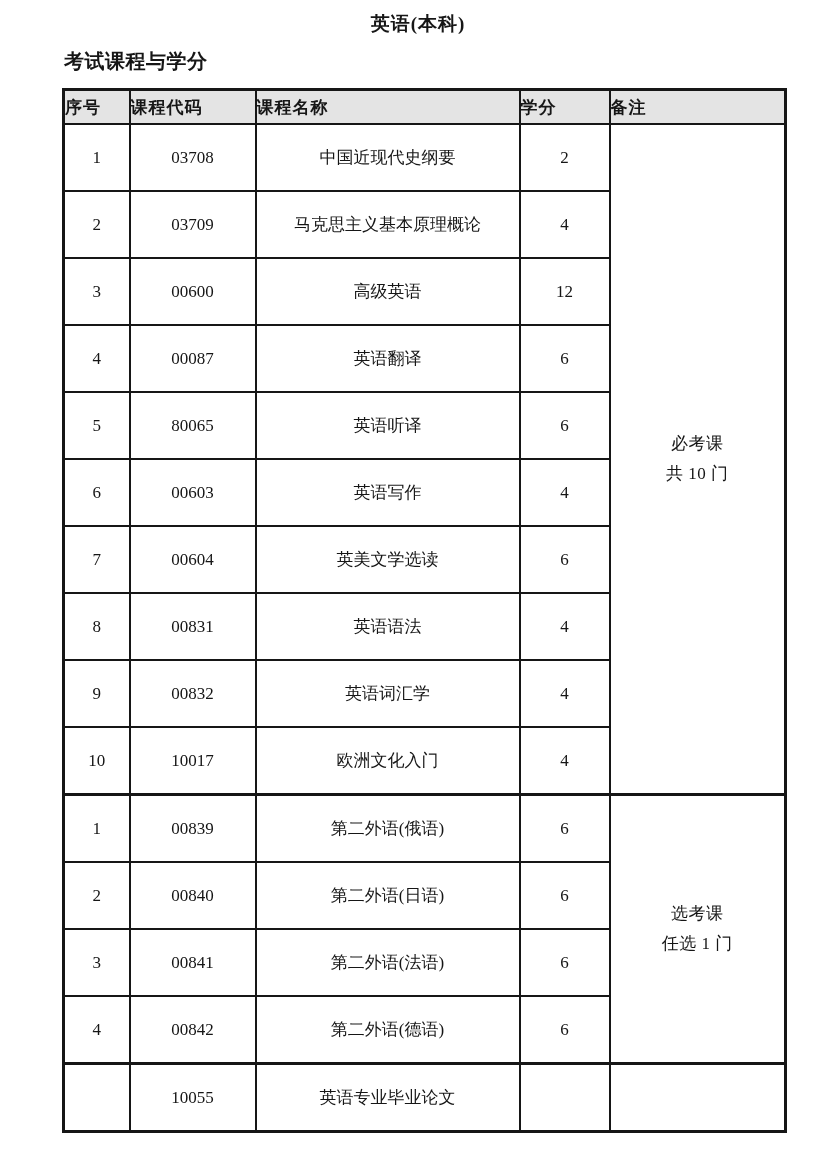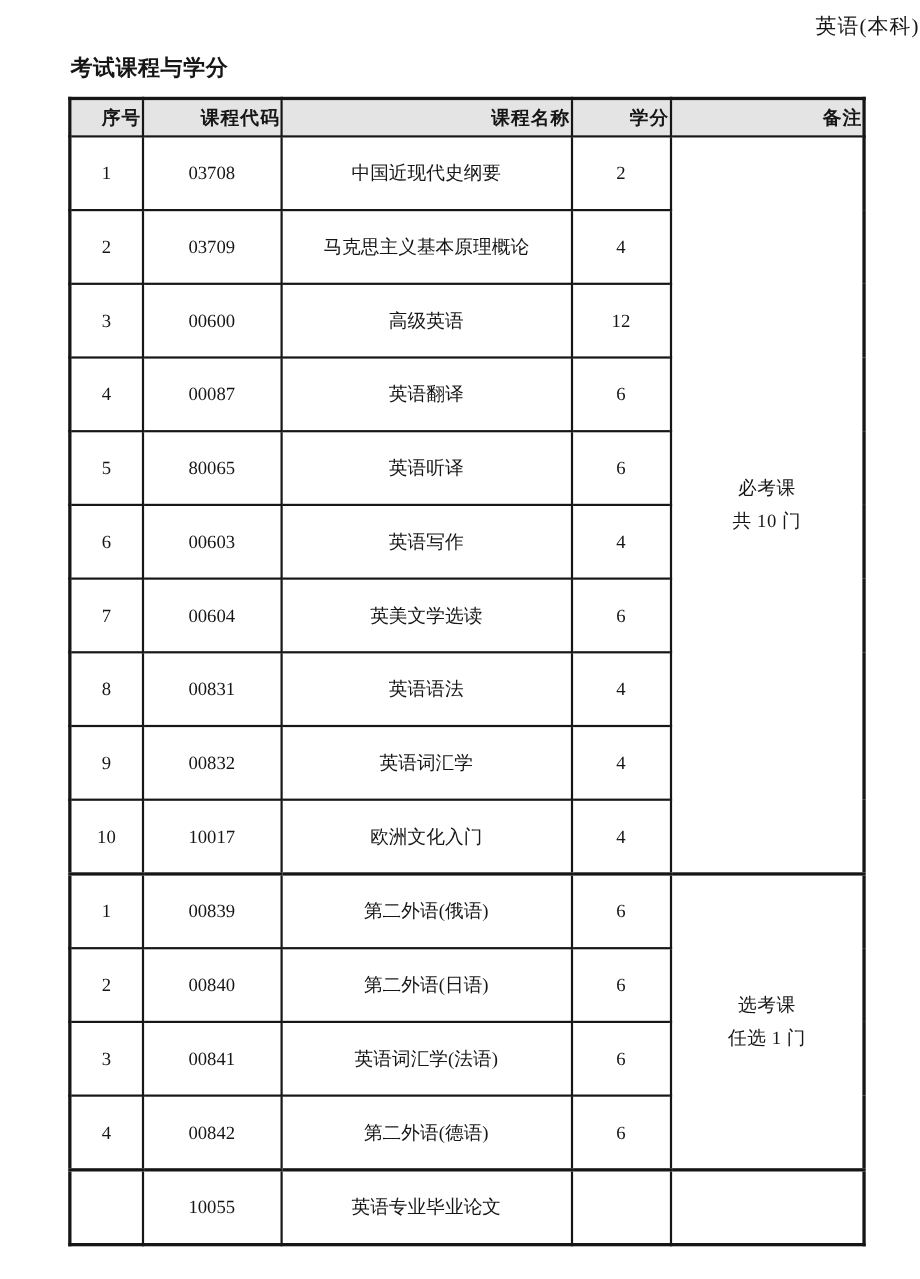--- a/index.html
+++ b/index.html
@@ -6,21 +6,21 @@
   body{
     width:836px;height:1163px;
     background:#ffffff;
     color:#161616;
     font-family:"Liberation Serif","DejaVu Serif",serif;
     overflow:hidden;
   }
   .doc-header{position:relative;height:26px;padding-top:11px;}
   .doc-title{
     position:absolute;left:0;right:0;top:11px;
-    text-align:right;font-weight:normal;font-size:19px;letter-spacing:1px;
+    text-align:center;font-weight:bold;font-size:19px;letter-spacing:1px;
   }
   .spec-code{
     position:absolute;right:62px;top:11px;
     font-weight:bold;font-size:19px;
   }
   .section-label{
     margin:11px 0 13px 64px;
     font-weight:bold;font-size:20px;letter-spacing:0.5px;
   }
   table.course-table{
@@ -33,21 +33,21 @@
   .course-table th,.course-table td{
     border:2px solid #161616;
     padding:0;
     vertical-align:middle;
     overflow:hidden;
   }
   .course-table thead th{
     background:#e4e4e4;
     height:32px;
     font-size:17px;font-weight:bold;
-    text-align:right;letter-spacing:1px;
+    text-align:left;letter-spacing:1px;
   }
   .course-table tbody td{height:65px;font-size:17px;}
   .cell-no,.cell-code,.cell-credits{text-align:center;font-size:16px;}
   .cell-name{text-align:center;padding-left:12px;}
   .cell-note{text-align:center;font-size:16px;margin-left:48px;}
   .cell-note div{line-height:1.75;letter-spacing:0.5px;}
   tr.group-start td{border-top:3px solid #161616;}
 </style>
 </head>
 <body>
@@ -152,21 +152,21 @@
       </tr>
       <tr>
         <td class="cell-no">2</td>
         <td class="cell-code">00840</td>
         <td class="cell-name">第二外语(日语)</td>
         <td class="cell-credits">6</td>
       </tr>
       <tr>
         <td class="cell-no">3</td>
         <td class="cell-code">00841</td>
-        <td class="cell-name">英语词汇学(法语)</td>
+        <td class="cell-name">第二外语(法语)</td>
         <td class="cell-credits">6</td>
       </tr>
       <tr>
         <td class="cell-no">4</td>
         <td class="cell-code">00842</td>
         <td class="cell-name">第二外语(德语)</td>
         <td class="cell-credits">6</td>
       </tr>
       <tr class="group-start">
         <td class="cell-no"></td>

